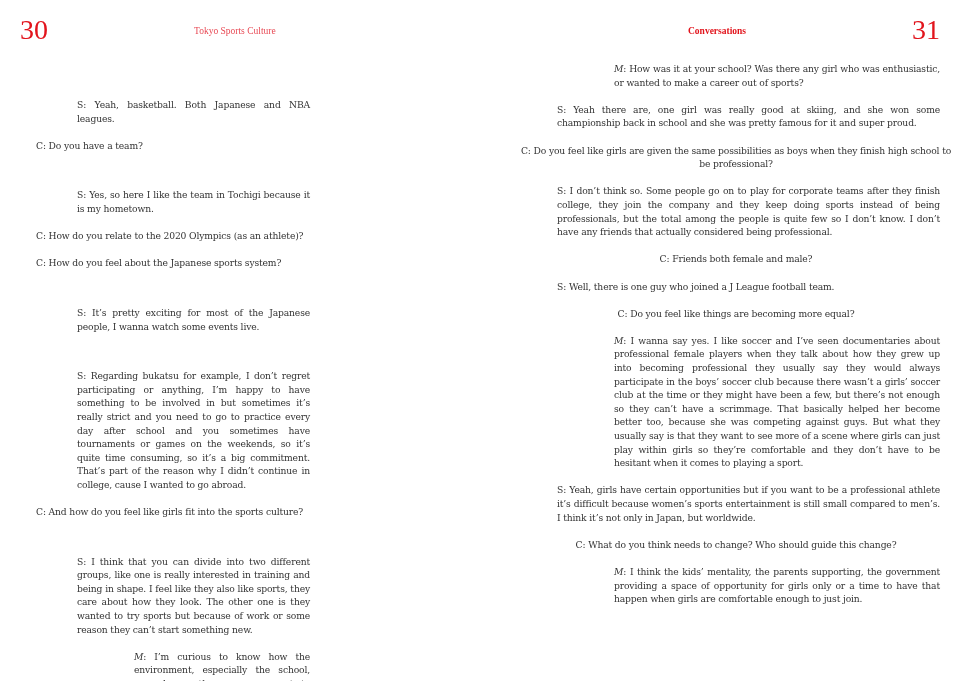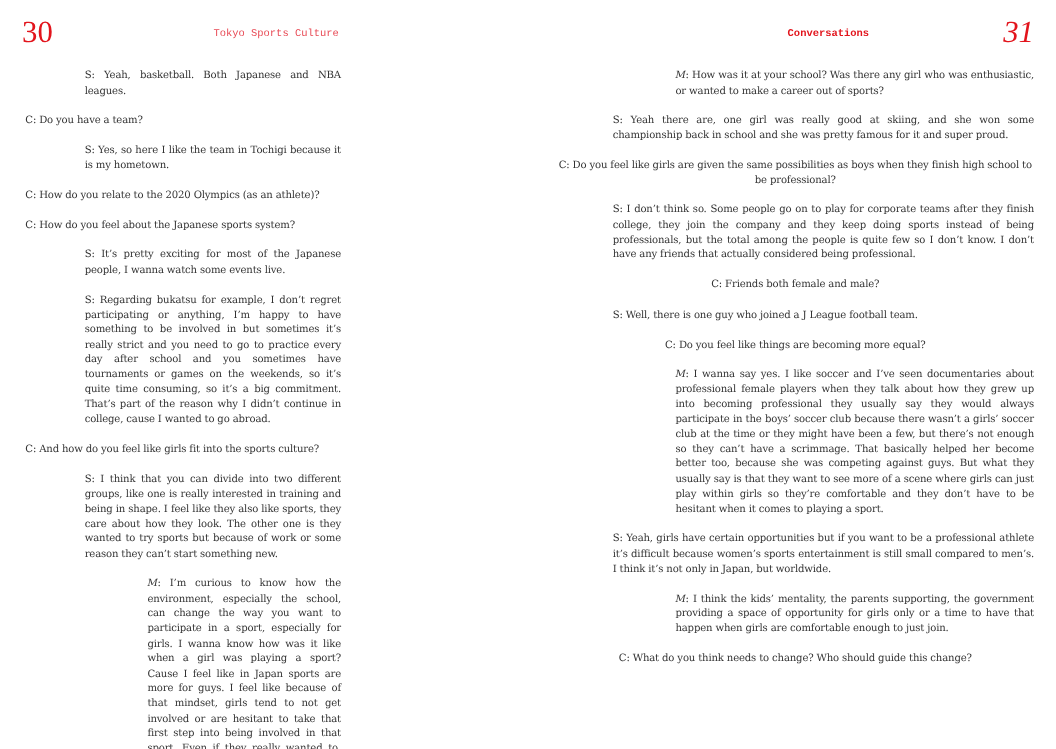--- a/index.html
+++ b/index.html
@@ -14,47 +14,47 @@
     .page-left { left: 0; }
     .page-right { left: 480px; }
 
     .folio {
       position: absolute; top: 14px;
       font-family: "Liberation Serif", serif;
       font-size: 28px; line-height: 32px;
       color: #e2141c;
     }
     .page-left .folio { left: 20px; }
-    .page-right .folio { right: 20px; font-style: italic; }
+    .page-right .folio { right: 20px; }
 
     .running-head {
       position: absolute; top: 24px;
-      font-family: Liberation Mono, monospace;
+      font-family: Liberation Serif, serif;
       font-size: 9.5px; line-height: 14px;
       color: #e84a55;
       white-space: nowrap;
     }
     .page-left .running-head { left: 194px; }
-    .page-right .running-head { left: 208px; color: #e2141c; font-weight: bold; margin-left: 28px; }
+    .page-right .running-head { left: 208px; color: #e2141c; font-weight: bold; }
 
     .body { position: absolute; top: 62px; }
     .page-left .body { left: 20px; width: 290px; }
     .page-right .body { left: 20px; width: 440px; }
 
     .entry {
       font-size: 9.2px; line-height: 13.6px;
       margin: 0 0 13.6px 0;
       text-align: justify;
       letter-spacing: -0.15px;
     }
-    .entry.c { margin-left: 3px; text-align: left; }
+    .entry.c { margin-left: 16px; text-align: left; }
     .entry.s { margin-left: 57px; }
     .entry.m { margin-left: 114px; }
     .page-left .entry.c { width: 290px; }
-    .page-left .entry.s { width: 233px; }
+    .page-left .entry.s { width: 233px; margin-top: 36px; }
     .page-left .entry.m { width: 176px; }
     .page-right .entry.c { width: 440px; text-align: center; }
     .page-right .entry.s { width: 383px; }
     .page-right .entry.m { width: 326px; }
     .entry .spk { }
     .entry.m .spk { font-style: italic; }
   </style>
 </head>
 <body>
 
@@ -81,17 +81,17 @@
     <div class="body">
         <p class="entry m"><span class="spk">M</span><span>: </span><span>How was it at your school? Was there any girl who was enthusiastic, or wanted to make a career out of sports?</span></p>
         <p class="entry s"><span class="spk">S</span><span>: </span><span>Yeah there are, one girl was really good at skiing, and she won some championship back in school and she was pretty famous for it and super proud.</span></p>
         <p class="entry c"><span class="spk">C</span><span>: </span><span>Do you feel like girls are given the same possibilities as boys when they finish high school to be professional?</span></p>
         <p class="entry s"><span class="spk">S</span><span>: </span><span>I don’t think so. Some people go on to play for corporate teams after they finish college, they join the company and they keep doing sports instead of being professionals, but the total among the people is quite few so I don’t know. I don’t have any friends that actually considered being professional.</span></p>
         <p class="entry c"><span class="spk">C</span><span>: </span><span>Friends both female and male?</span></p>
         <p class="entry s"><span class="spk">S</span><span>: </span><span>Well, there is one guy who joined a J League football team.</span></p>
         <p class="entry c"><span class="spk">C</span><span>: </span><span>Do you feel like things are becoming more equal?</span></p>
         <p class="entry m"><span class="spk">M</span><span>: </span><span>I wanna say yes. I like soccer and I’ve seen documentaries about professional female players when they talk about how they grew up into becoming professional they usually say they would always participate in the boys’ soccer club because there wasn’t a girls’ soccer club at the time or they might have been a few, but there’s not enough so they can’t have a scrimmage. That basically helped her become better too, because she was competing against guys. But what they usually say is that they want to see more of a scene where girls can just play within girls so they’re comfortable and they don’t have to be hesitant when it comes to playing a sport.</span></p>
         <p class="entry s"><span class="spk">S</span><span>: </span><span>Yeah, girls have certain opportunities but if you want to be a professional athlete it’s difficult because women’s sports entertainment is still small compared to men’s. I think it’s not only in Japan, but worldwide.</span></p>
+        <p class="entry c"><span class="spk">C</span><span>: </span><span>What do you think needs to change? Who should guide this change?</span></p>
         <p class="entry m"><span class="spk">M</span><span>: </span><span>I think the kids’ mentality, the parents supporting, the government providing a space of opportunity for girls only or a time to have that happen when girls are comfortable enough to just join.</span></p>
-        <p class="entry c"><span class="spk">C</span><span>: </span><span>What do you think needs to change? Who should guide this change?</span></p>
       </div>
   </div>
 </div>
 
 </body></html>

